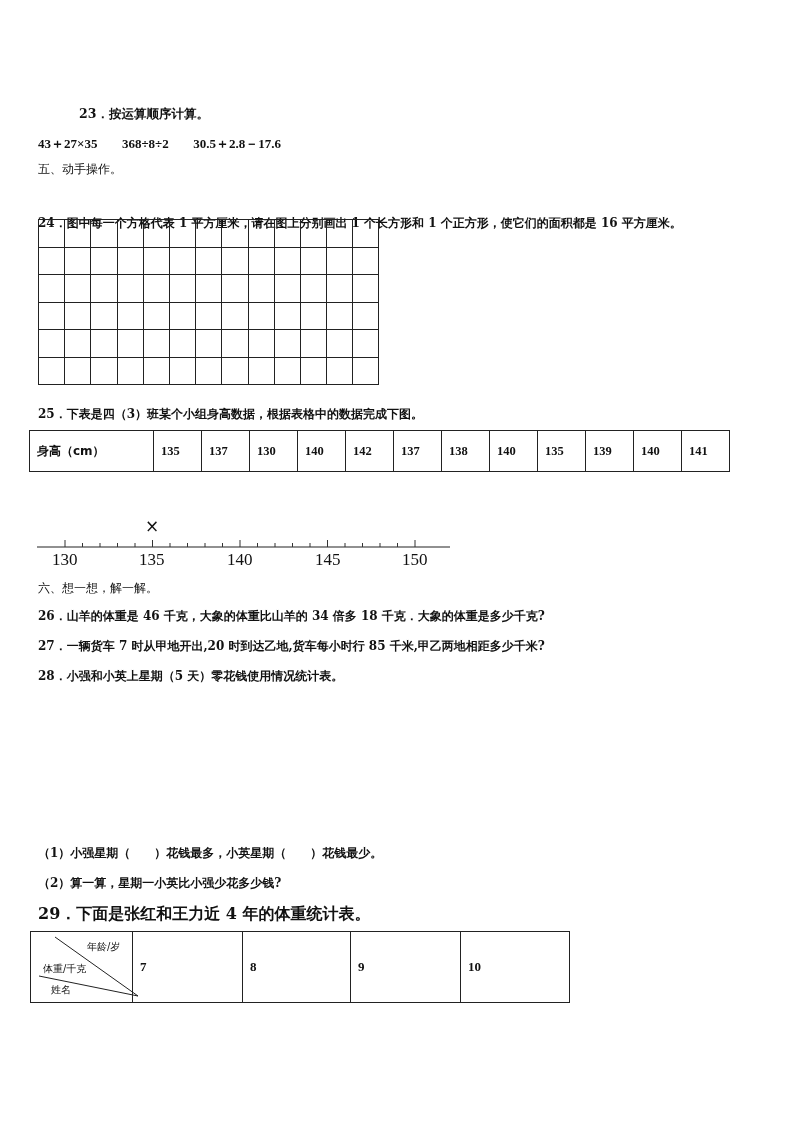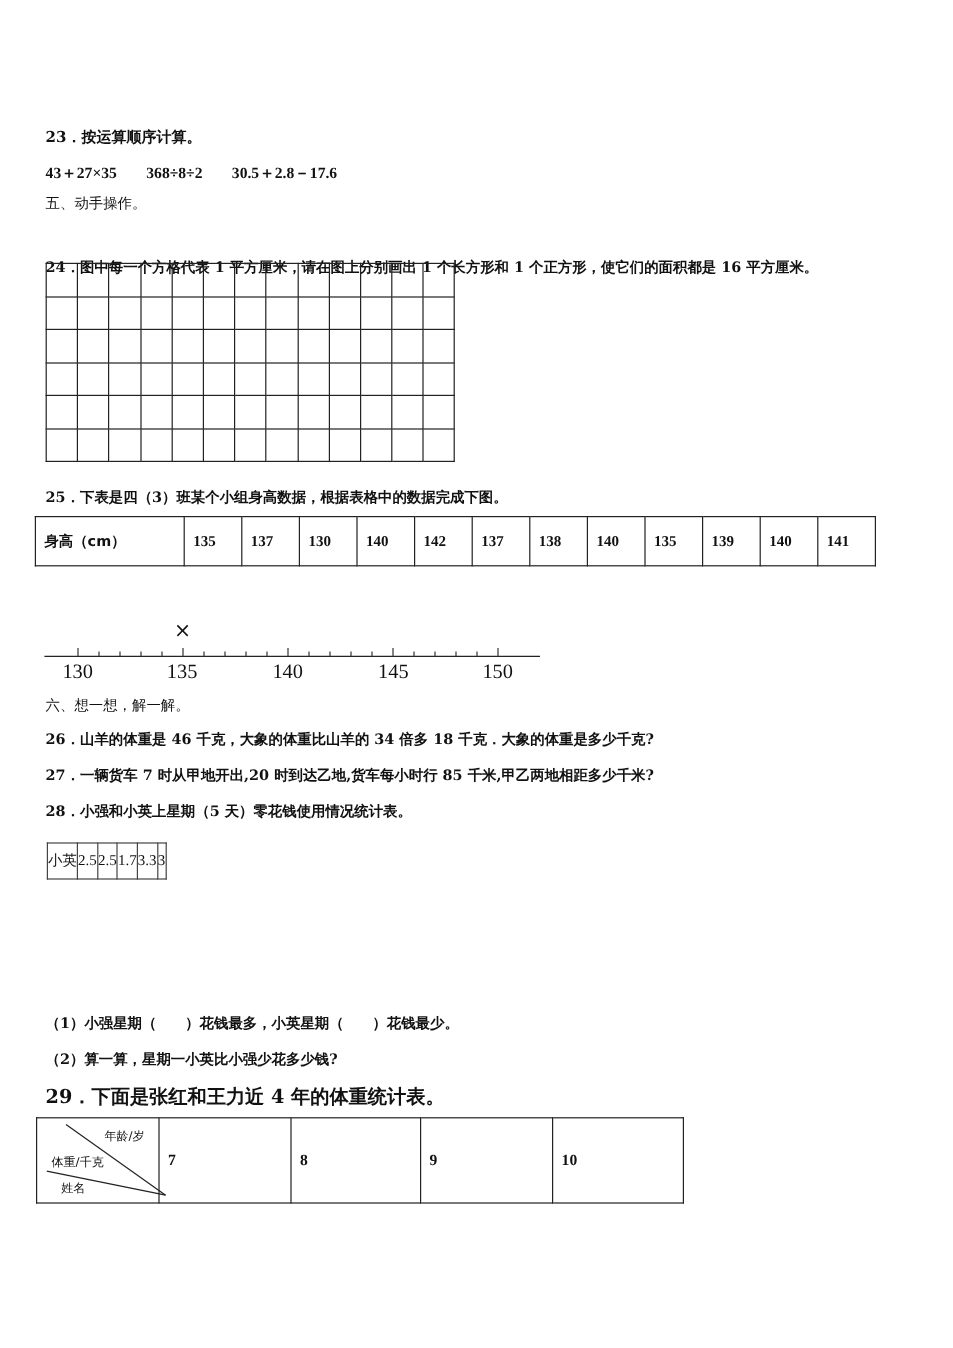--- a/index.html
+++ b/index.html
@@ -24,21 +24,21 @@
   #t28 tr.r td { height:29px; }
   .diag-cell { position:relative; width:156px; }
   
   #t29 { position:absolute; left:30px; top:931px; border-collapse:collapse; font-family:"Liberation Serif", serif; font-size:13px; }
   #t29 td { border:1.3px solid #222; height:70px; padding:0 0 0 7px; font-weight:bold; }
   .sans-sm { font-family:"DejaVu Sans", sans-serif; font-size:10px; font-weight:normal; }
 </style>
 </head>
 <body>
 
-<div class="line bold" style="top:106px;">23．按运算顺序计算。</div>
+<div class="line bold" style="top:106px;margin-left:41px;">23．按运算顺序计算。</div>
 <div class="line bold num-serif" style="top:136px; font-size:13px;">
   <span>43＋27×35</span>
   <span style="display:inline-block;width:18px;"></span>
   <span>368÷8÷2</span>
   <span style="display:inline-block;width:18px;"></span>
   <span>30.5＋2.8－17.6</span>
 </div>
 <div class="line" style="top:161px; font-family:'DejaVu Sans',sans-serif; font-size:12px;">五、动手操作。</div>
 
 <div class="line bold" style="top:187px; font-size:12px;margin-top:28px;">24．图中每一个方格代表 1 平方厘米，请在图上分别画出 1 个长方形和 1 个正方形，使它们的面积都是 16 平方厘米。</div>
@@ -192,28 +192,20 @@
 </div>
 
 <div class="line" style="top:580px; font-family:'DejaVu Sans',sans-serif; font-size:12px;">六、想一想，解一解。</div>
 
 <div class="line bold" style="top:608px; font-size:12px;">26．山羊的体重是 46 千克，大象的体重比山羊的 34 倍多 18 千克．大象的体重是多少千克?</div>
 <div class="line bold" style="top:638px; font-size:12px;">27．一辆货车 7 时从甲地开出,20 时到达乙地,货车每小时行 85 千米,甲乙两地相距多少千米?</div>
 
 <div class="line bold" style="top:668px; font-size:12px;">28．小强和小英上星期（5 天）零花钱使用情况统计表。</div>
 <table id="t28">
   <tbody>
-  <tr class="r">
-    <td style="font-family:'DejaVu Sans',sans-serif;font-size:12px;">小英</td>
-    <td>2.5</td>
-    <td>2.5</td>
-    <td>1.7</td>
-    <td>3.3</td>
-    <td>3</td>
-  </tr>
 </tbody>
   </table>
 
 <div class="line bold" style="top:845px; font-size:12px;">（1）小强星期（　　）花钱最多，小英星期（　　）花钱最少。</div>
 <div class="line bold" style="top:875px; font-size:12px;">（2）算一算，星期一小英比小强少花多少钱?</div>
 
 <div class="line bold" style="top:906px; font-size:16px;">29．下面是张红和王力近 4 年的体重统计表。</div>
 <table id="t29">
   <tbody>
       <tr>

